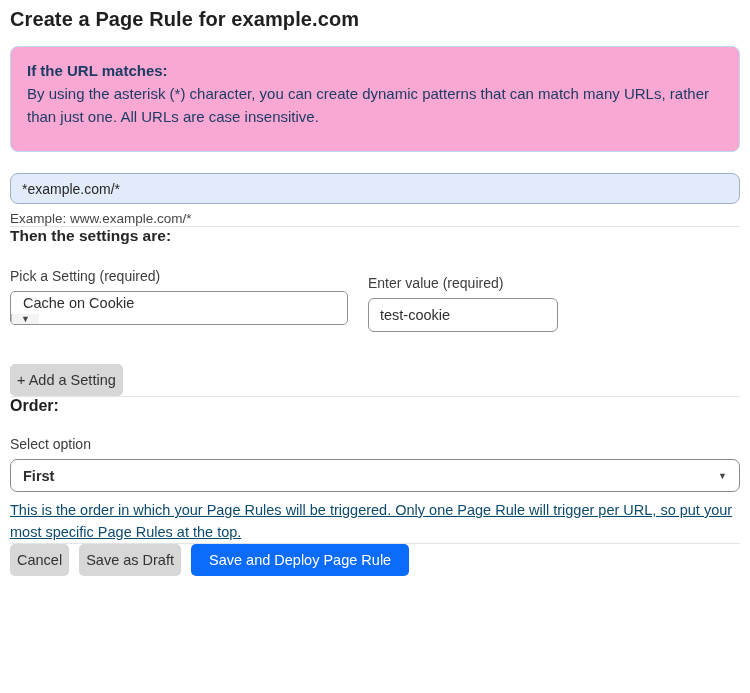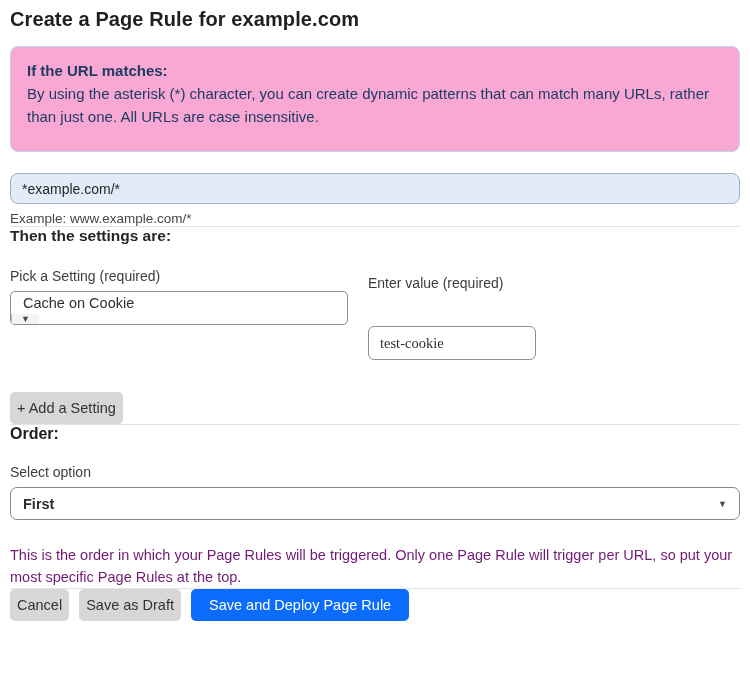--- a/index.html
+++ b/index.html
@@ -109,31 +109,30 @@
     width: 28px;
     display: flex;
     align-items: center;
     justify-content: center;
     background: #f4f4f4;
     border-left: 1px solid #b9b9b9;
   }
   .arrow-glyph { font-size: 9px; color: #474747; }
 
   .value-input {
-    width: 168px;
+    width: 190px;
     height: 34px;
     background: #ffffff;
     border: 1px solid #8f8f8f;
     border-radius: 6px;
     padding: 0 11px;
-    font-family: Liberation Serif, serif;
+    font-family: Liberation Sans, sans-serif;
     font-size: 14.5px;
     color: #2e2e2e;
     outline: none;
-    margin-top: 28px;
   }
 
   
   .btn {
     display: inline-flex;
     align-items: center;
     justify-content: center;
     height: 32px;
     border: none;
     border-radius: 5px;
@@ -165,24 +164,25 @@
     cursor: pointer;
   }
   .full-select .select-value {
     flex: 1;
     font-size: 14.5px;
     color: #2e2e2e;
     font-weight: bold;
   }
   .order-desc {
     font-size: 14.5px;
-    color: #701a75;
+    color: #0c4a6e;
     line-height: 22px;
-    margin-top: 24px;
+    margin-top: 7px;
     max-width: 732px;
+    text-decoration: underline;
   }
 
   .actions { display: flex; gap: 10px; }
   .actions .btn-blue { padding: 0 18px; }
 </style>
 </head>
 <body>
 
 <div class="page">
 

